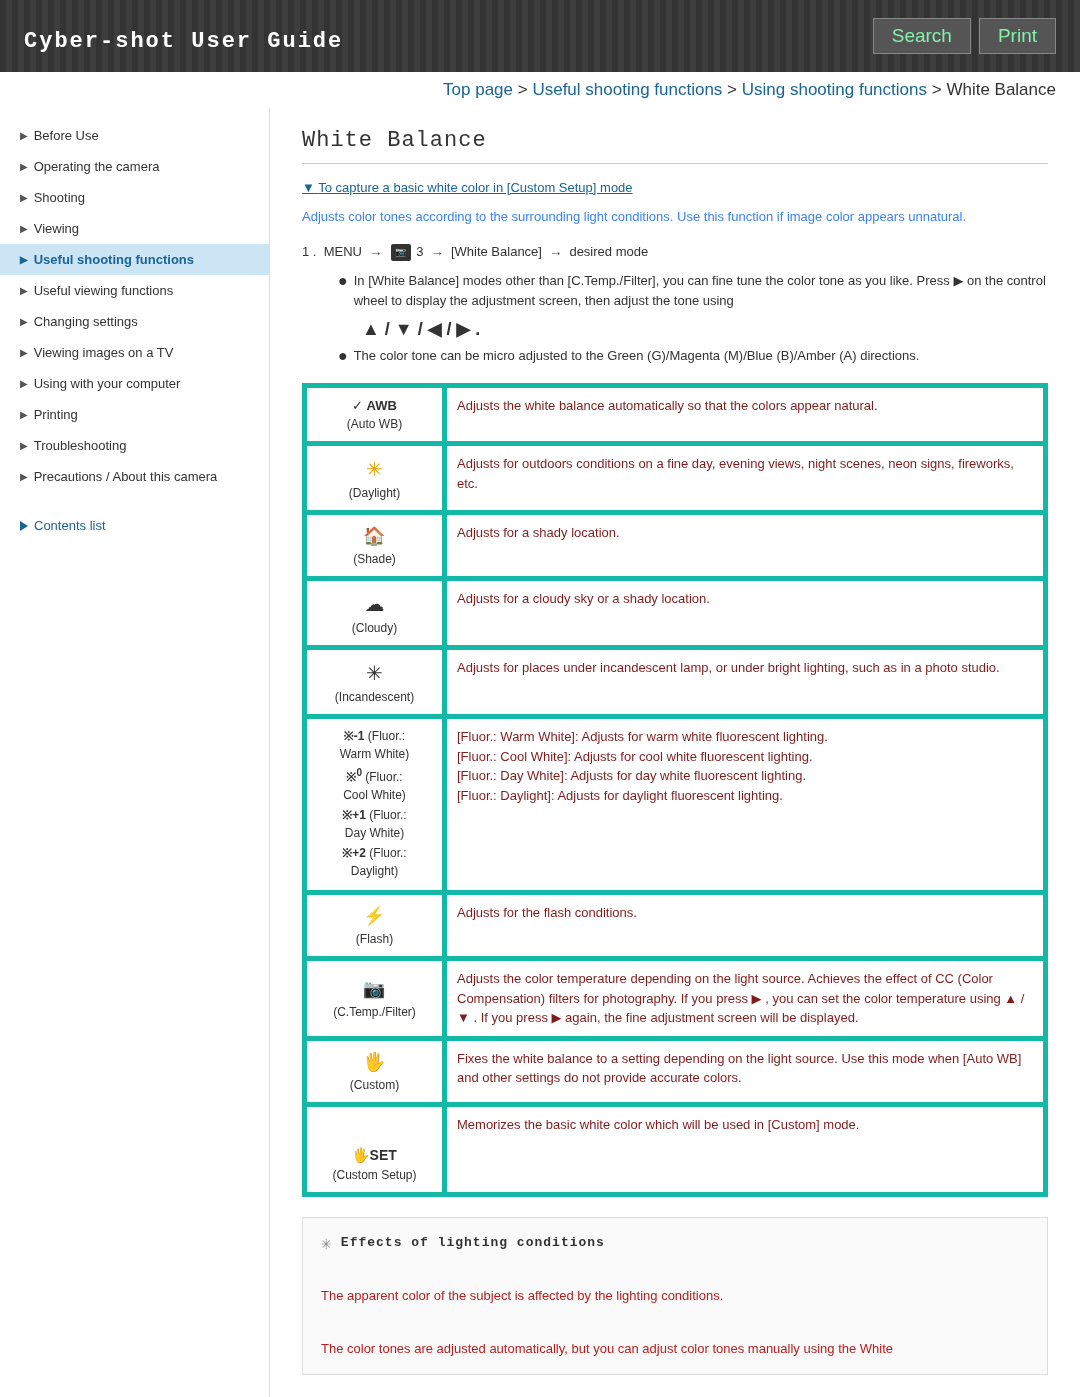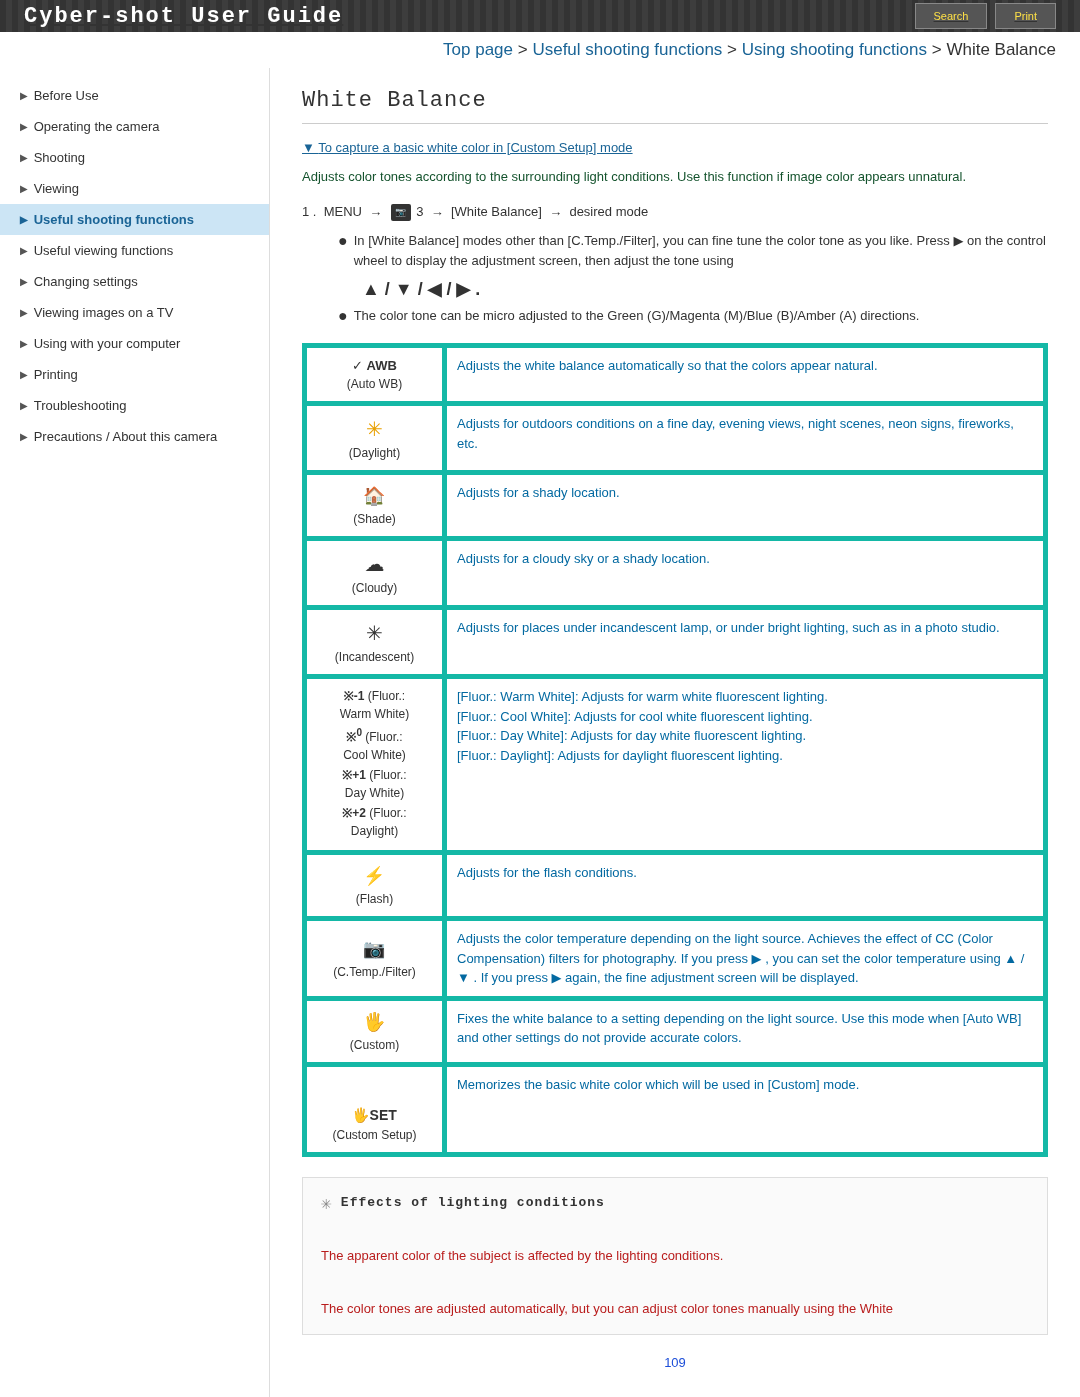--- a/index.html
+++ b/index.html
@@ -1,47 +1,46 @@
 <!DOCTYPE html>
 <html><head>
   <meta charset="utf-8">
   <style>
     * { margin: 0; padding: 0; box-sizing: border-box; }
     body { font-family: Arial, sans-serif; font-size: 13px; color: #333; background: #fff; width: 1080px; }
 
     
     .header {
       background: #333;
-      padding: 3px 24px;
+      padding: 18px 24px;
       display: flex;
       align-items: flex-end;
       justify-content: space-between;
       background-image: repeating-linear-gradient(
         90deg,
         transparent,
         transparent 6px,
         rgba(255,255,255,0.05) 6px,
         rgba(255,255,255,0.05) 12px
       );
-      text-decoration: underline;
     }
     .header-title {
       color: #fff;
       font-size: 22px;
       font-family: 'Courier New', monospace;
       letter-spacing: 2px;
       font-weight: bold;
     }
     .header-buttons { display: flex; gap: 8px; }
     .header-btn {
       background: #555;
-      color: #fde047;
+      color: #86efac;
       border: 1px solid #888;
       padding: 6px 18px;
-      font-size: 11px;
+      font-size: 19px;
       cursor: pointer;
     }
 
     
     .breadcrumb {
       text-align: right;
       padding: 8px 24px;
       font-size: 17px;
       color: #1a6496;
       border-bottom: none;
@@ -126,21 +125,21 @@
     }
     .tip-link::before {
       content: '▼ ';
       color: #1a6496;
     }
 
     .description {
       font-size: 13px;
       line-height: 1.6;
       margin-bottom: 14px;
-      color: #14532d;
+      color: #3b82f6;
     }
 
     .step {
       font-size: 13px;
       line-height: 1.6;
       margin-bottom: 8px;
     }
     .step-indent {
       padding-left: 24px;
       margin-bottom: 6px;
@@ -185,21 +184,21 @@
       padding: 8px 10px;
       vertical-align: top;
       line-height: 1.5;
     }
     .wb-table .icon-cell {
       width: 140px;
       text-align: center;
       vertical-align: middle;
     }
     .wb-table .desc-cell {
-      color: #0369a1;
+      color: #7f1d1d;
     }
     .icon-label { font-size: 12px; color: #333; }
 
     
     .effects-box {
       border: 1px solid #ddd;
       padding: 14px 18px;
       margin-top: 20px;
       background: #fafafa;
     }
@@ -294,20 +293,24 @@
     </div>
     <div class="sidebar-item">
       <span class="sidebar-arrow">▶</span>
       <span>Troubleshooting</span>
     </div>
     <div class="sidebar-item">
       <span class="sidebar-arrow">▶</span>
       <span>Precautions / About this camera</span>
     </div>
     <div style="height: 16px;"></div>
+    <a class="contents-link" href="#">
+      <span class="arrow-right"></span>
+      <span>Contents list</span>
+    </a>
   </div>
 
   <div class="content">
 
     <h1 class="page-title">White Balance</h1>
 
     <a class="tip-link" href="#">To capture a basic white color in [Custom Setup] mode</a>
 
     <p class="description">Adjusts color tones according to the surrounding light conditions. Use this function if image color appears unnatural.</p>
 

